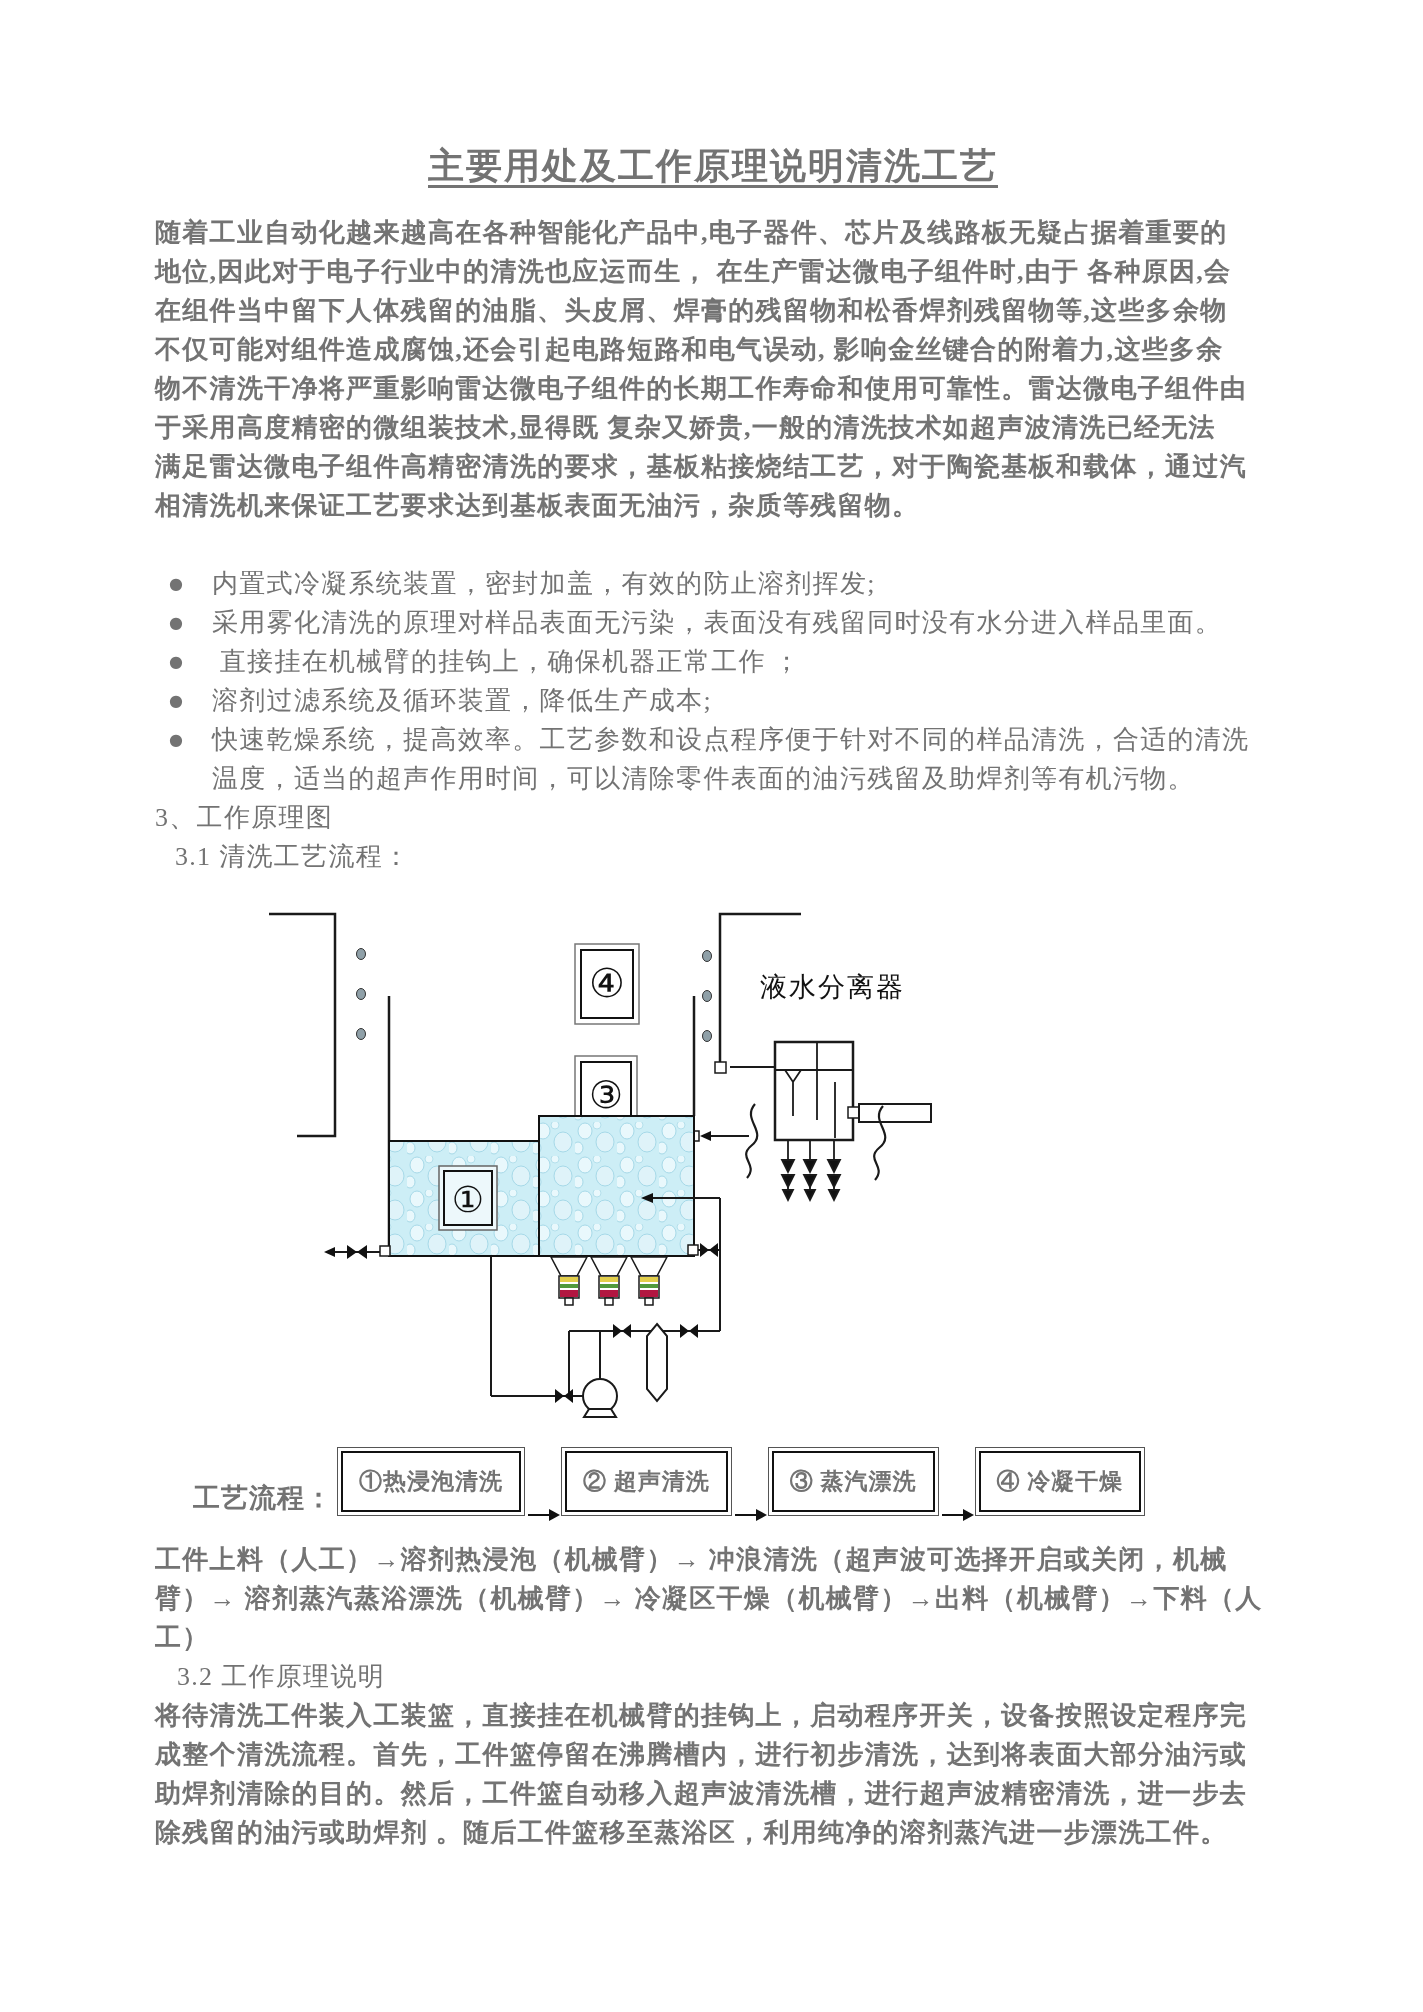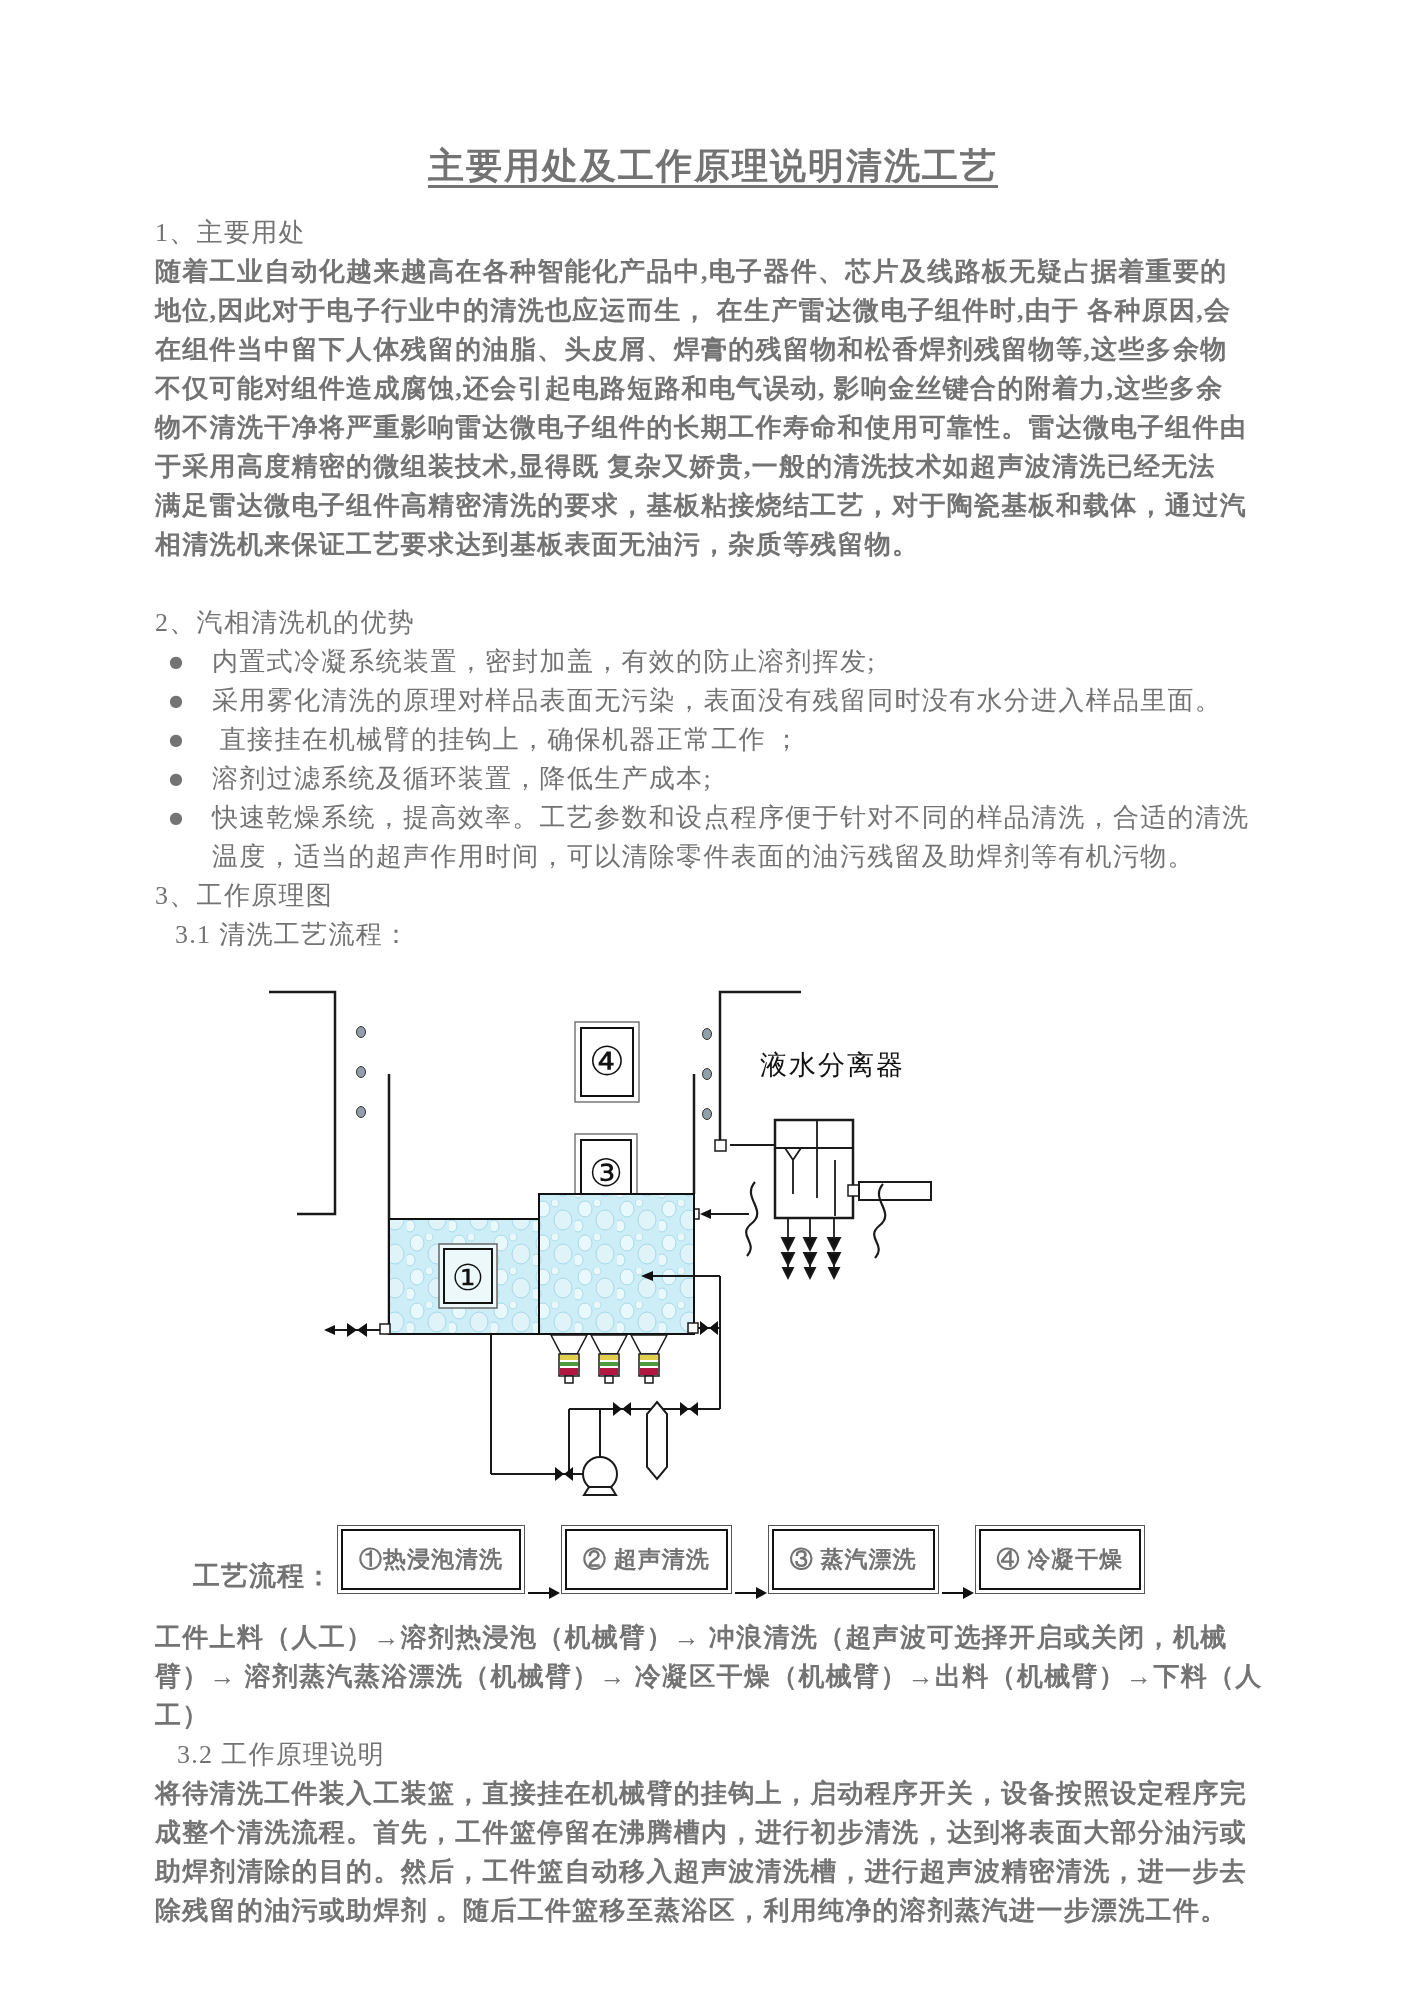--- a/index.html
+++ b/index.html
@@ -34,33 +34,31 @@
     border-left:11px solid #111; border-top:6px solid transparent; border-bottom:6px solid transparent; }
   svg text { font-family:"Liberation Serif","DejaVu Serif",serif; }
 </style>
 </head>
 <body>
 
 <div class="page">
 
   <h1 class="doc-title">主要用处及工作原理说明清洗工艺</h1>
 
-  <div class="line">1、主要用处</div>
   <p class="para">随着工业自动化越来越高在各种智能化产品中,电子器件、芯片及线路板无疑占据着重要的
 地位,因此对于电子行业中的清洗也应运而生， 在生产雷达微电子组件时,由于  各种原因,会
 在组件当中留下人体残留的油脂、头皮屑、焊膏的残留物和松香焊剂残留物等,这些多余物
 不仅可能对组件造成腐蚀,还会引起电路短路和电气误动, 影响金丝键合的附着力,这些多余
 物不清洗干净将严重影响雷达微电子组件的长期工作寿命和使用可靠性。雷达微电子组件由
 于采用高度精密的微组装技术,显得既 复杂又娇贵,一般的清洗技术如超声波清洗已经无法
 满足雷达微电子组件高精密清洗的要求，基板粘接烧结工艺，对于陶瓷基板和载体，通过汽
 相清洗机来保证工艺要求达到基板表面无油污，杂质等残留物。</p>
 
   <div class="gap"></div>
 
-  <div class="line">2、汽相清洗机的优势</div>
 
   <div class="bullet-row">
     <span class="bullet-marker">●</span>
     <span class="bullet-text">内置式冷凝系统装置，密封加盖，有效的防止溶剂挥发;</span>
   </div>
   <div class="bullet-row">
     <span class="bullet-marker">●</span>
     <span class="bullet-text">采用雾化清洗的原理对样品表面无污染，表面没有残留同时没有水分进入样品里面。</span>
   </div>
   <div class="bullet-row">

